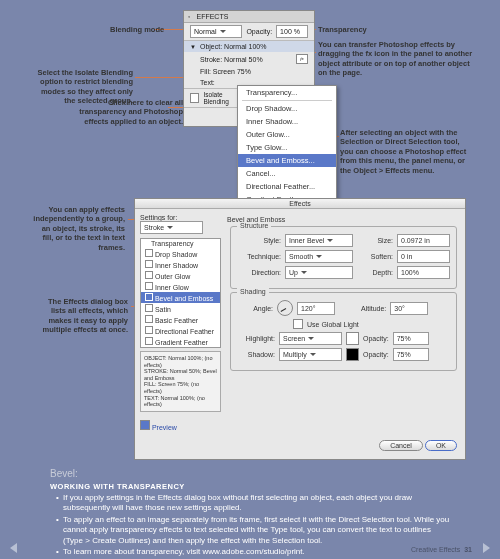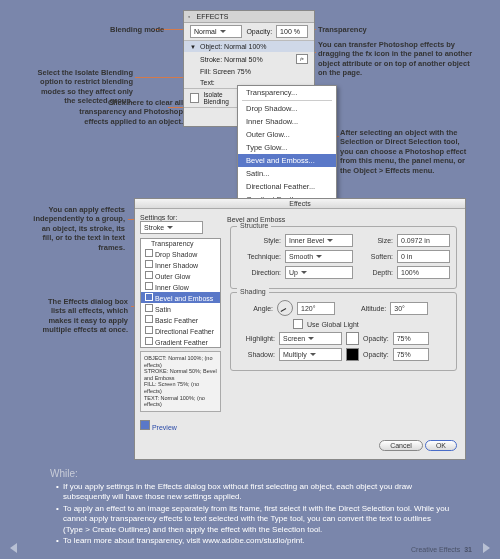--- a/index.html
+++ b/index.html
@@ -111,21 +111,21 @@
   </div>
 
   <div class="dropdown" style="left:237px;top:85px;width:98px">
     <div>Transparency...</div>
     <div style="height:1px;background:#ccc;margin:1px 4px;padding:0"></div>
     <div>Drop Shadow...</div>
     <div>Inner Shadow...</div>
     <div>Outer Glow...</div>
     <div>Type Glow...</div>
     <div class="hl">Bevel and Emboss...</div>
-    <div>Satin...</div>
+    <div>Cancel...</div>
     <div>Directional Feather...</div>
     <div>Gradient Feather...</div>
   </div>
 
   <div class="callout left" style="left:33px;top:205px;width:92px"><b>You can apply effects independently to a group, an object, its stroke, its fill, or to the text in text frames.</b></div>
   <div class="callout left" style="left:33px;top:297px;width:95px"><b>The Effects dialog box lists all effects, which makes it easy to apply multiple effects at once.</b></div>
 
   <div class="dialog" style="left:134px;top:198px;width:330px">
     <div class="dialog-title">Effects</div>
     <div style="display:flex;padding:5px;gap:6px">
@@ -242,21 +242,22 @@
         </div>
       </div>
     </div>
     <div style="text-align:right;padding:4px 8px 8px">
       <span class="btn">Cancel</span>
       <span class="btn def">OK</span>
     </div>
   </div>
 
   <div class="tips">
-    <h3>While:</h3>
+    <h3>Bevel:</h3>
+    <h4>WORKING WITH TRANSPARENCY</h4>
     <ul>
       <li>If you apply settings in the Effects dialog box without first selecting an object, each object you draw subsequently will have those new settings applied.</li>
       <li>To apply an effect to an image separately from its frame, first select it with the Direct Selection tool. While you cannot apply transparency effects to text selected with the Type tool, you can convert the text to outlines (Type &gt; Create Outlines) and then apply the effect with the Selection tool.</li>
       <li><span>To learn more about transparency, visit</span> <a>www.adobe.com/studio/print</a>.</li>
     </ul>
   </div>
 
   <div class="footer"><span>Creative Effects</span>&nbsp;&nbsp;<b>31</b></div>
   <div class="page-arrow pa-left"></div>
   <div class="page-arrow pa-right"></div>

